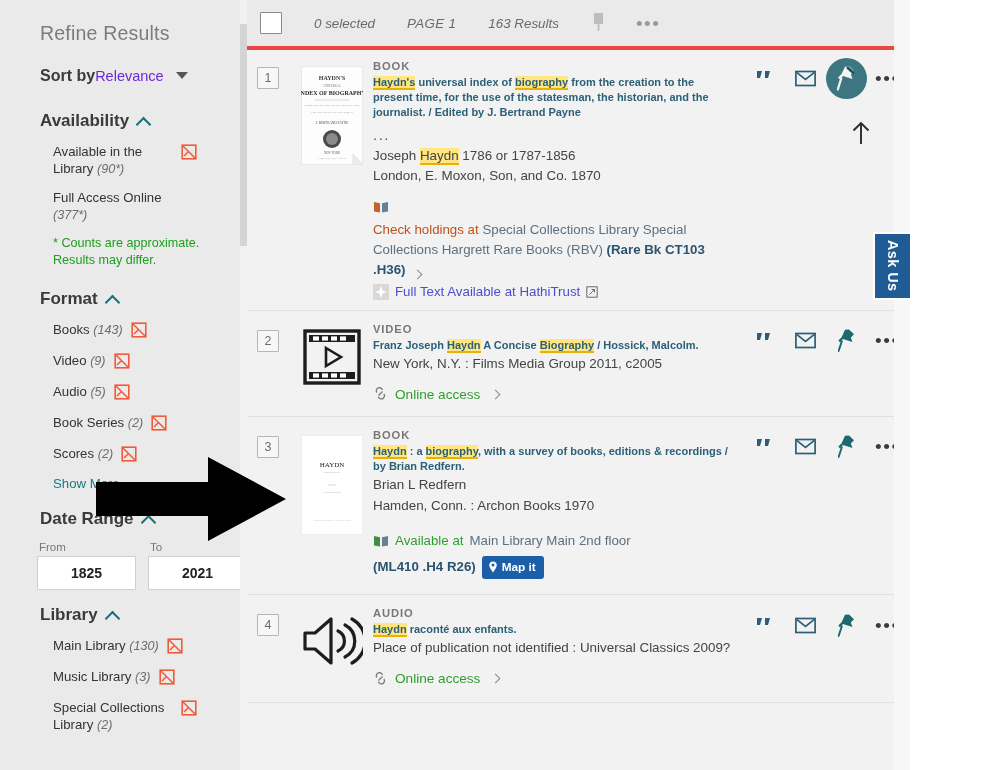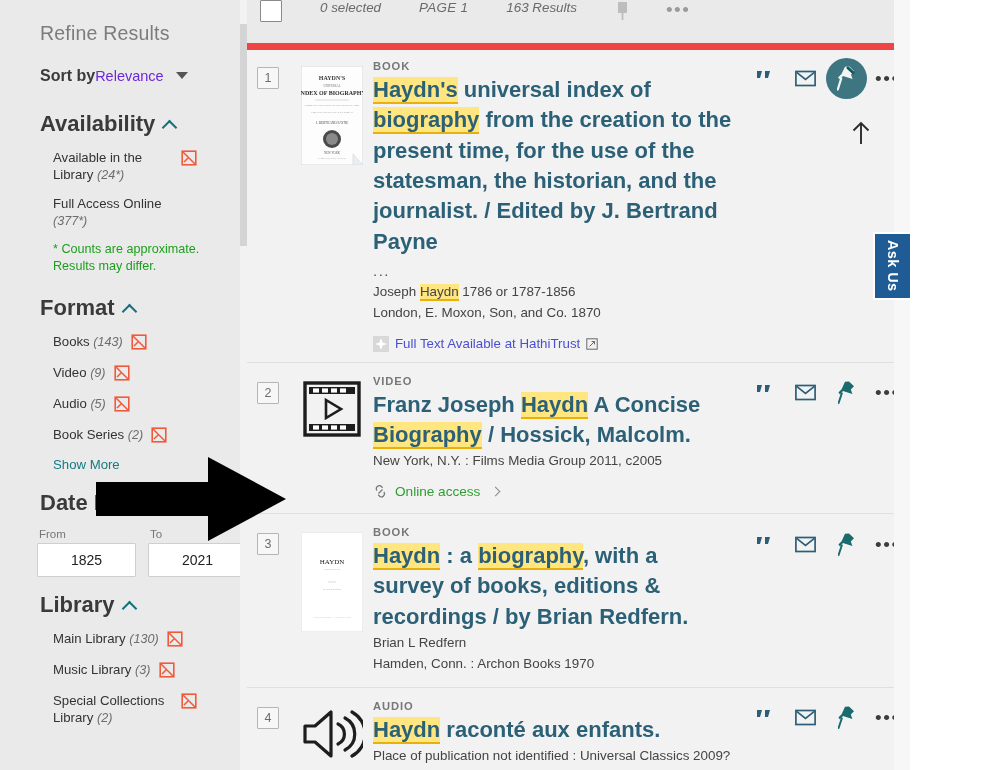--- a/index.html
+++ b/index.html
@@ -60,21 +60,21 @@
     margin-left: 12px;
     position: relative;
     top: -2px;
   }
 
   .facet-group { margin-bottom: 6px; }
   .facet-head {
     display: flex;
     align-items: center;
     gap: 9px;
-    font-size: 22px;
+    font-size: 17px;
     font-weight: 700;
     color: #3a3a3a;
     margin-bottom: 12px;
   }
   .chev-up {
     display: inline-block;
     width: 11px; height: 11px;
     border-top: 2.4px solid #13717a;
     border-right: 2.4px solid #13717a;
     transform: rotate(-45deg);
@@ -139,20 +139,21 @@
     width: 99px;
     height: 29px;
     border: 1px solid #cfcfcf;
     background: #fff;
     font-size: 14px;
     color: #222;
     text-align: center;
     font-family: "Liberation Sans", sans-serif;
     border-radius: 1px;
     padding: 16px;
+    font-weight: bold;
   }
 
   
   .sb-scroll-track {
     position: absolute;
     top: 0; left: 240px;
     width: 10px; height: 770px;
     background: #f2f2f2;
   }
   .sb-scroll-thumb {
@@ -167,24 +168,24 @@
     position: relative;
     flex: 1 1 auto;
     background: #f2f2f2;
     overflow: hidden;
   }
 
   .results-toolbar {
     height: 50px;
     background: #eaeaea;
     display: flex;
-    align-items: flex-start;
+    align-items: center;
     padding-left: 8px;
-    gap: 16px;
-    border-bottom: 7px solid #ef4444;
+    gap: 10px;
+    border-bottom: 4px solid #ef4444;
   }
   .select-all-box {
     width: 22px; height: 22px;
     border: 1.5px solid #8a8a8a;
     background: #fff;
     margin-left: 5px;
     margin-right: 22px;
     border-radius: 1px;
   }
   .tb-text {
@@ -242,21 +243,21 @@
 
   .restype {
     font-size: 11.2px;
     letter-spacing: .9px;
     color: #777;
     font-weight: 600;
     margin-bottom: 3px;
     text-transform: uppercase;
   }
   .restitle {
-    font-size: 22px;
+    font-size: 11px;
     line-height: 1.38;
     color: #2b6077;
     font-weight: 600;
     margin: 0 0 1px 0;
   }
   .restitle .hl {
     background: #ffe680;
     border-bottom: 2px solid #e8b10a;
     padding-bottom: 0px;
   }
@@ -412,21 +413,21 @@
       </div>
 
       <div class="facet-group">
         <div class="facet-head">
           <span>Availability</span>
           <span class="chev-up"></span>
         </div>
         <div class="facet-item">
           <div class="facet-text">
             <span>Available in the Library</span>
-            <span class="cnt">(24*)</span>
+            <span class="cnt">(90*)</span>
           </div>
           <span class="excl-icon">
             <svg width="16" height="16" viewBox="0 0 16 16">
                 <rect x="1.2" y="1.2" width="13.6" height="13.6" fill="none" stroke="#f05a3c" stroke-width="1.6"></rect>
                 <path d="M2 2 L14 14 M3 12 L8 7" stroke="#f05a3c" stroke-width="1.5" fill="none"></path>
               </svg>
           </span>
         </div>
         <div class="facet-item">
           <div class="facet-text">
@@ -475,20 +476,32 @@
           <span class="excl-icon">
             <svg width="16" height="16" viewBox="0 0 16 16">
                 <rect x="1.2" y="1.2" width="13.6" height="13.6" fill="none" stroke="#f05a3c" stroke-width="1.6"></rect>
                 <path d="M2 2 L14 14 M3 12 L8 7" stroke="#f05a3c" stroke-width="1.5" fill="none"></path>
               </svg>
           </span>
         </div>
         <div class="facet-item">
           <div class="facet-text">
             <span>Book Series</span>
+            <span class="cnt">(2)</span>
+          </div>
+          <span class="excl-icon">
+            <svg width="16" height="16" viewBox="0 0 16 16">
+                <rect x="1.2" y="1.2" width="13.6" height="13.6" fill="none" stroke="#f05a3c" stroke-width="1.6"></rect>
+                <path d="M2 2 L14 14 M3 12 L8 7" stroke="#f05a3c" stroke-width="1.5" fill="none"></path>
+              </svg>
+          </span>
+        </div>
+        <div class="facet-item">
+          <div class="facet-text">
+            <span>Scores</span>
             <span class="cnt">(2)</span>
           </div>
           <span class="excl-icon">
             <svg width="16" height="16" viewBox="0 0 16 16">
                 <rect x="1.2" y="1.2" width="13.6" height="13.6" fill="none" stroke="#f05a3c" stroke-width="1.6"></rect>
                 <path d="M2 2 L14 14 M3 12 L8 7" stroke="#f05a3c" stroke-width="1.5" fill="none"></path>
               </svg>
           </span>
         </div>
         <a class="showmore">Show More</a>
@@ -600,20 +613,32 @@
         <div class="restype">BOOK</div>
         <div class="restitle">
           <span class="hl">Haydn's</span><span> universal index of </span><span class="hl">biography</span><span> from the creation to the present time, for the use of the statesman, the historian, and the journalist. / Edited by J. Bertrand Payne</span>
         </div>
         <div class="ellip">...</div>
         <div class="resline"><span>Joseph </span><span class="hl">Haydn</span><span> 1786 or 1787-1856</span></div>
         <div class="resline">London, E. Moxon, Son, and Co. 1870</div>
 
         <div class="avail-block">
           <div class="avail-line">
+            <svg width="16" height="14" viewBox="0 0 16 14" style="flex:0 0 auto;margin-top:3px;">
+                <path d="M1 2 L7 3.2 L7 12.6 L1 11.4 Z" fill="#c0632e"></path>
+                <path d="M15 2 L9 3.2 L9 12.6 L15 11.4 Z" fill="#6b7f91"></path>
+              </svg>
+            <span class="avail-text">
+              <span class="a-orange">Check holdings at</span>
+              <span class="a-gray">Special Collections Library  Special Collections Hargrett Rare Books (RBV)</span>
+              <span class="a-bold">(Rare Bk CT103 .H36)</span>
+              <span class="chev-r"></span>
+            </span>
+          </div>
+          <div class="avail-line">
             <svg width="16" height="16" viewBox="0 0 16 16" style="flex:0 0 auto;margin-top:2px;">
                 <rect width="16" height="16" fill="#d8d8d8"></rect>
                 <path d="M8 2 L9.6 6.4 L14 8 L9.6 9.6 L8 14 L6.4 9.6 L2 8 L6.4 6.4 Z" fill="#fff"></path>
               </svg>
             <span class="a-purple">Full Text Available at HathiTrust</span>
             <svg width="12" height="12" viewBox="0 0 12 12" style="margin-top:4px;">
                 <rect x="0.8" y="0.8" width="10.4" height="10.4" fill="none" stroke="#6a6a6a" stroke-width="1"></rect>
                 <path d="M3.5 8.5 L8.5 3.5 M5.6 3.5 L8.5 3.5 L8.5 6.4" stroke="#6a6a6a" stroke-width="1" fill="none"></path>
               </svg>
           </div>
@@ -721,20 +746,38 @@
           <text x="31" y="86" font-size="2.4" text-anchor="middle" fill="#bbb" font-family="'Liberation Serif',serif">ARCHON BOOKS · HAMDEN CONN</text>
         </svg>
       </div>
       <div class="col-body">
         <div class="restype">BOOK</div>
         <div class="restitle">
           <span class="hl">Haydn</span><span> : a </span><span class="hl">biography</span><span>, with a survey of books, editions &amp; recordings / by Brian Redfern.</span>
         </div>
         <div class="resline">Brian L Redfern</div>
         <div class="resline">Hamden, Conn. : Archon Books 1970</div>
+        <div class="avail-block" style="margin-top:14px;">
+          <div class="avail-line">
+            <svg width="16" height="14" viewBox="0 0 16 14" style="flex:0 0 auto;margin-top:3px;">
+                <path d="M1 2 L7 3.2 L7 12.6 L1 11.4 Z" fill="#3f8f3f"></path>
+                <path d="M15 2 L9 3.2 L9 12.6 L15 11.4 Z" fill="#6b7f91"></path>
+              </svg>
+            <span class="a-green">Available at</span>
+            <span class="a-gray">Main Library  Main 2nd floor</span>
+            <span class="a-bold">(ML410 .H4 R26)</span>
+            <span class="mapit">
+              <svg width="10" height="12" viewBox="0 0 10 12">
+                  <path d="M5 0.4 C7.2 0.4 8.8 2 8.8 4 C8.8 6.6 5 11.4 5 11.4 C5 11.4 1.2 6.6 1.2 4 C1.2 2 2.8 0.4 5 0.4 Z" fill="#fff"></path>
+                  <circle cx="5" cy="4" r="1.5" fill="#1a5fa8"></circle>
+                </svg>
+              <span>Map it</span>
+            </span>
+          </div>
+        </div>
       </div>
       <div class="col-actions">
         <div class="act-btn">
           <svg width="19" height="17" viewBox="0 0 19 17">
               <path d="M2 1 L7 1 L5 8 L2 8 Z M10 1 L15 1 L13 8 L10 8 Z" fill="#2c5f77"></path>
             </svg>
         </div>
         <div class="act-btn">
           <svg width="21" height="17" viewBox="0 0 21 17">
               <rect x="0.9" y="1.5" width="19.2" height="14" fill="none" stroke="#2c5f77" stroke-width="1.7"></rect>

